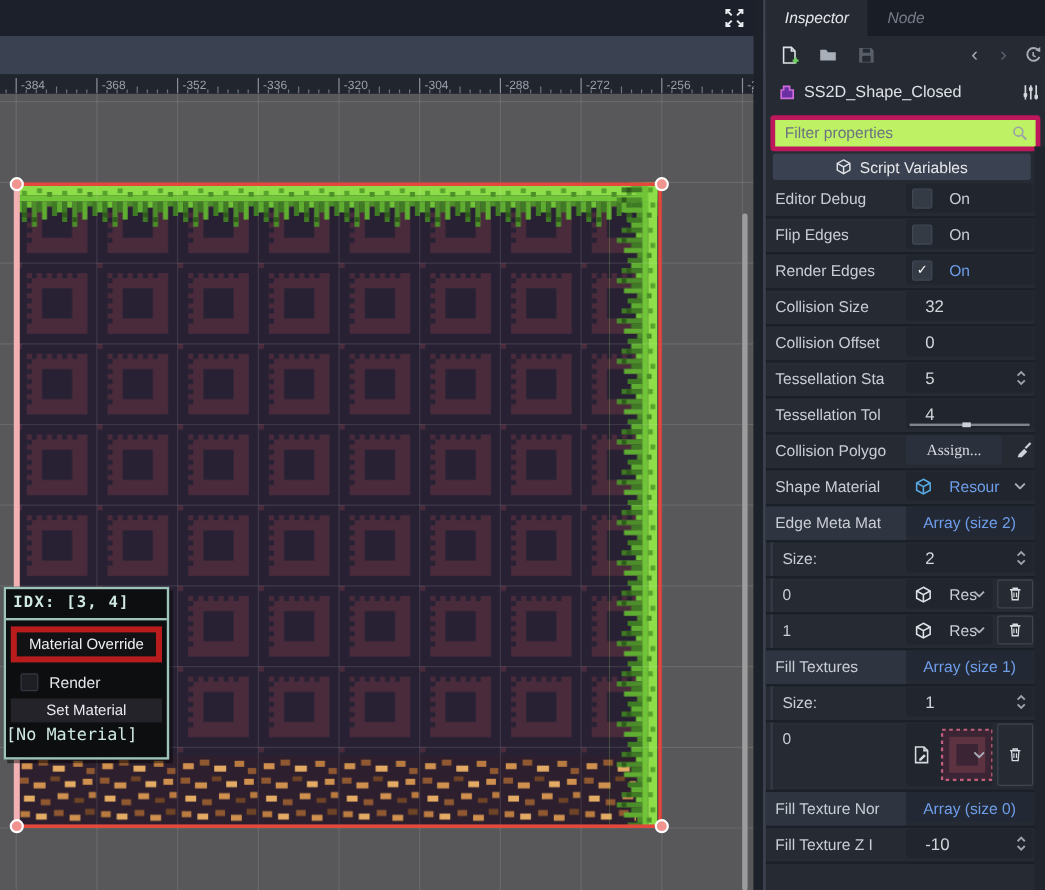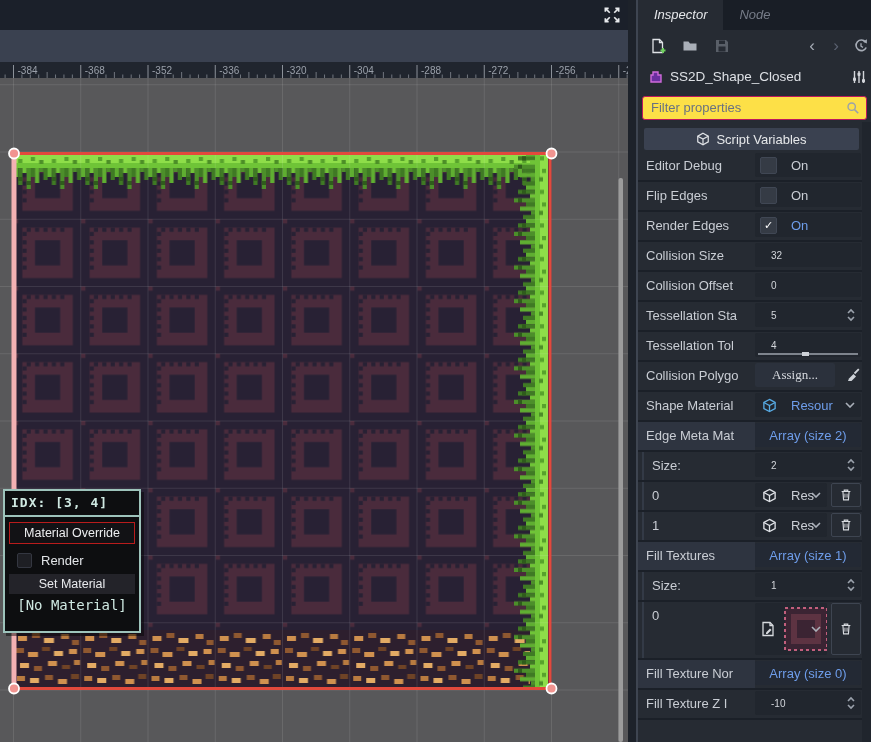--- a/index.html
+++ b/index.html
@@ -10,40 +10,40 @@
   .expand-btn{position:absolute;left:602px;top:5px;width:20px;height:20px;cursor:pointer;}
   .vp-toolbar{position:absolute;left:0;top:30px;width:636px;height:32px;background:#3a4150;}
   .vp-ruler{position:absolute;left:0;top:62px;width:636px;height:16px;background:#20252e;}
   .vp-canvas{position:absolute;left:0;top:78px;width:636px;height:664px;}
   .vp-separator{position:absolute;left:628px;top:0;width:8px;height:742px;background:#1d222a;}
   
   .ctx{position:absolute;left:3px;top:464px;width:138px;height:144px;box-sizing:border-box;
        border:2px solid #9dc3bb;background:#0d0e10;z-index:10;box-shadow:3px 3px 0 rgba(0,0,0,.45);margin-top:25px;}
   .ctx-ttl{font-family:"DejaVu Sans Mono",monospace;font-weight:bold;font-size:13px;color:#cfe9e2;
            padding:4px 6px 5px;border-bottom:2px solid #9dc3bb;letter-spacing:1px;}
-  .ctx-mo{margin:5px 4px 4px;background:#121215;border:1px solid #b91c1c;color:#eceef0;
+  .ctx-mo{margin:5px 4px 4px;background:#121215;border:5px solid #b91c1c;color:#eceef0;
           text-align:center;font-size:12.5px;padding:3px 0;cursor:pointer;}
   .ctx-rrow{display:flex;align-items:flex-start;margin:9px 8px 6px 12px;color:#e2e5e8;font-size:13px;}
   .ctx-cb{width:13px;height:13px;background:#1e1f24;border:1px solid #343741;border-radius:2px;margin-right:9px;}
   .ctx-sm{margin:3px 4px;background:#232329;color:#e8eaed;text-align:center;font-size:12.5px;padding:3px 0;cursor:pointer;}
-  .ctx-nm{font-family:"DejaVu Sans Mono",monospace;font-size:14px;color:#cfe9e2;text-align:center;margin-top:3px;}
+  .ctx-nm{font-family:"DejaVu Sans Mono",monospace;font-size:14px;color:#cfe9e2;text-align:left;margin-top:3px;}
   
   .inspector{position:absolute;left:636px;top:0;width:235px;height:742px;box-sizing:border-box;
              background:#262b33;border-left:2px solid #3e4551;overflow:hidden;}
   .itabs{position:absolute;left:0;top:0;right:0;height:30px;background:#191e26;display:flex;font-style:italic;}
   .itab{padding:0 16px;line-height:30px;font-size:13px;color:#767c88;cursor:pointer;}
   .itab.active{background:#262b33;color:#e5e7ea;}
   .itoolbar{position:absolute;left:0;top:30px;right:0;height:32px;background:#262b33;}
   .tbicon{position:absolute;top:8px;width:16px;height:16px;cursor:pointer;}
   .navb{position:absolute;top:4px;font-size:17px;color:#a6acb6;cursor:pointer;line-height:24px;}
   .noderow{position:absolute;left:0;top:62px;right:0;height:30px;}
   .nodename{position:absolute;left:32px;top:0;line-height:30px;font-size:13.5px;color:#dde0e5;white-space:nowrap;}
   .filterrow{position:absolute;left:0;top:92px;right:0;height:30px;}
-  .fbox{position:absolute;left:4px;right:4px;top:4px;height:22px;background:#fde047;
-        border:1px solid #be185d;border-radius:3px;cursor:text;}
+  .fbox{position:absolute;left:4px;right:4px;top:4px;height:22px;background:#bef264;
+        border:4px solid #be185d;border-radius:3px;cursor:text;}
   .fph{position:absolute;left:8px;top:0;line-height:22px;font-size:13px;color:#6a7280;}
   .sechdr{position:absolute;left:6px;right:12px;top:128px;height:22px;background:#3a4150;border-radius:2px;
           display:flex;align-items:center;justify-content:center;color:#e6e8ea;font-size:13px;cursor:pointer;}
   .sechdr svg{margin-right:6px;}
   .rows{position:absolute;left:0;right:0;top:152px;bottom:0;overflow:hidden;}
   .prow{position:relative;height:30px;border-bottom:2px solid #1b2028;box-sizing:border-box;}
   .prow.tall{height:58px;}
   .prow.arr::before{content:'';position:absolute;left:0;top:0;bottom:0;width:117px;background:#2e3440;}
   .plab{position:absolute;left:8px;top:0;line-height:27px;font-size:13px;color:#c9cdd4;
         white-space:nowrap;max-width:106px;overflow:hidden;z-index:1;}
@@ -54,21 +54,21 @@
   .prow.arr .pval{background:#232934;}
   .pval.wtrash{right:44px;}
   .pval.nobg{background:transparent;font-family:Liberation Serif, serif;}
   .tbtn{position:absolute;right:10px;top:1px;bottom:3px;width:30px;border:1px solid #3e4551;border-radius:2px;
         box-sizing:border-box;display:flex;align-items:center;justify-content:center;background:#262b33;
         color:#d8dbe0;cursor:pointer;}
   .cb{width:15px;height:15px;margin-left:5px;background:#353b45;border:1px solid #404754;border-radius:2px;
       font-size:11px;line-height:14px;text-align:center;color:#fff;cursor:pointer;flex:none;}
   .cbtext{margin-left:14px;font-size:13px;color:#c9cdd4;text-align:right;}
   .blue{color:#6e9dea;}
-  .num{margin-left:16px;font-size:10px;color:#d2d5da;}
+  .num{margin-left:16px;font-size:14px;color:#d2d5da;}
   .spin{position:absolute;right:5px;width:10px;height:14px;color:#9ba2ac;cursor:pointer;}
   .track{position:absolute;left:3px;right:3px;bottom:2px;height:2px;background:#7e848d;}
   .grab{position:absolute;bottom:1px;width:7px;height:4px;background:#cdd1d7;cursor:ew-resize;}
   .assignbtn{flex:1;align-self:stretch;line-height:24px;text-align:center;color:#d6d9de;font-size:13px;
              background:#2b313c;border-radius:2px;cursor:pointer;}
   .arrtext{flex:1;text-align:center;font-size:13px;}
   .chev{position:absolute;right:6px;width:10px;height:6px;color:#aab0b9;cursor:pointer;}
   .cubeblue{color:#57aae3;}
   .cubewhite{color:#dfe2e7;}
   .iscroll{position:absolute;right:0;top:122px;bottom:0;width:9px;background:#20252d;}

